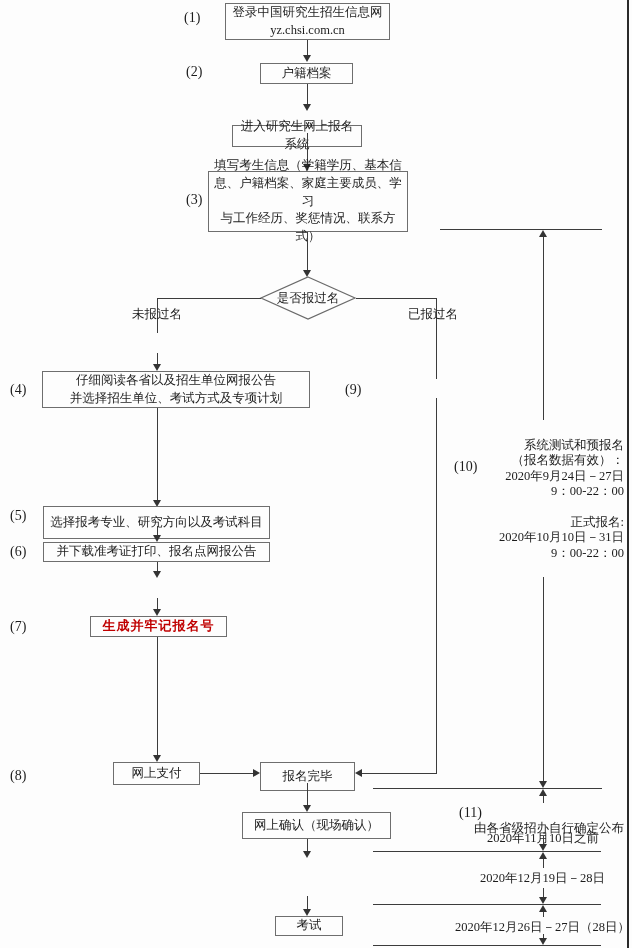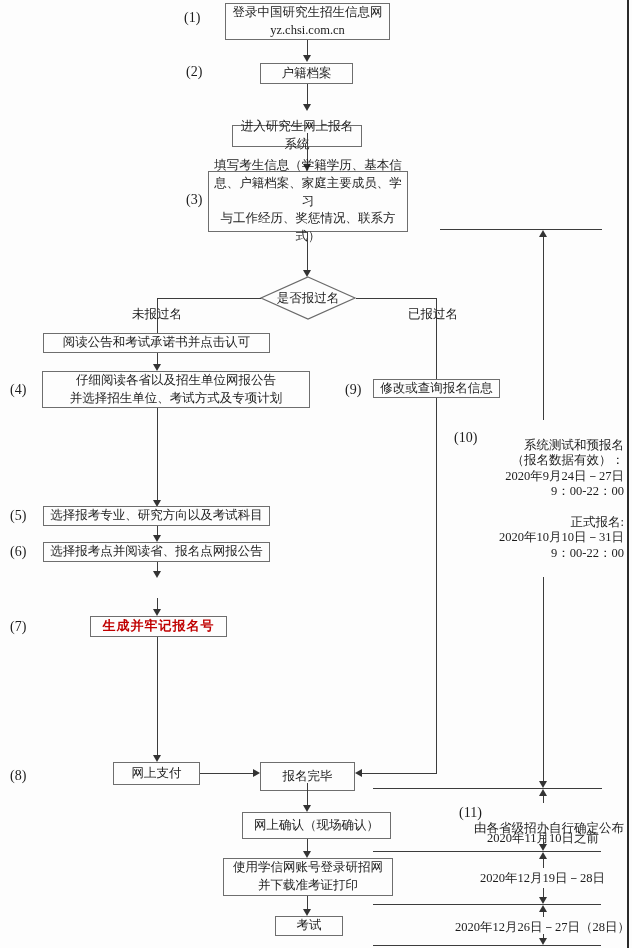--- a/index.html
+++ b/index.html
@@ -67,37 +67,36 @@
   <div class="diamond-label">是否报过名</div>
 
   <div class="hline" style="left:157px;top:298px;width:104px;"></div>
   <div class="vline" style="left:157px;top:298px;height:35px;"></div>
   <span class="lbl" style="left:132px;top:306px;">未报过名</span>
 
   <div class="hline" style="left:356px;top:298px;width:81px;"></div>
   <div class="vline" style="left:436px;top:298px;height:81px;"></div>
   <span class="lbl" style="left:408px;top:306px;">已报过名</span>
 
-  <div class="box" style="left:43px;top:333px;width:227px;height:20px;">阅读公告和考试承诺书并点击认可</div>
   <div class="vline" style="left:157px;top:353px;height:11px;"></div>
   <div class="ah ah-down" style="left:153px;top:364px;"></div>
 
   <span class="num" style="left:10px;top:382px;">(4)</span>
   <div class="box" style="left:42px;top:371px;width:268px;height:37px;">仔细阅读各省以及招生单位网报公告
 并选择招生单位、考试方式及专项计划</div>
   <div class="vline" style="left:157px;top:408px;height:92px;"></div>
   <div class="ah ah-down" style="left:153px;top:500px;"></div>
 
   <span class="num" style="left:10px;top:508px;">(5)</span>
-  <div class="box" style="left:43px;top:506px;width:227px;height:20px;">选择报考专业、研究方向以及考试科目</div>
+  <div class="box" style="left:43px;top:506px;width:227px;height:33px;">选择报考专业、研究方向以及考试科目</div>
   <div class="vline" style="left:157px;top:526px;height:9px;"></div>
   <div class="ah ah-down" style="left:153px;top:535px;"></div>
 
   <span class="num" style="left:10px;top:544px;">(6)</span>
-  <div class="box" style="left:43px;top:542px;width:227px;height:20px;">选择报考点并阅读省、报名点网报公告</div>
+  <div class="box" style="left:43px;top:542px;width:227px;height:20px;">并下载准考证打印、报名点网报公告</div>
   <div class="vline" style="left:157px;top:562px;height:9px;"></div>
   <div class="ah ah-down" style="left:153px;top:571px;"></div>
 
   <div class="vline" style="left:157px;top:598px;height:11px;"></div>
   <div class="ah ah-down" style="left:153px;top:609px;"></div>
 
   <span class="num" style="left:10px;top:619px;">(7)</span>
   <div class="box red-text" style="left:90px;top:616px;width:137px;height:21px;">生成并牢记报名号</div>
   <div class="vline" style="left:157px;top:637px;height:118px;"></div>
   <div class="ah ah-down" style="left:153px;top:755px;"></div>
@@ -108,39 +107,36 @@
   <div class="ah ah-right" style="left:253px;top:769px;"></div>
 
   <div class="box" style="left:260px;top:762px;width:95px;height:29px;">报名完毕</div>
   <div class="vline" style="left:307px;top:783px;height:22px;"></div>
   <div class="ah ah-down" style="left:303px;top:805px;"></div>
 
   <div class="box" style="left:242px;top:812px;width:149px;height:27px;">网上确认（现场确认）</div>
   <div class="vline" style="left:307px;top:839px;height:12px;"></div>
   <div class="ah ah-down" style="left:303px;top:851px;"></div>
 
-  <div class="box" style="left:223px;top:858px;width:170px;height:38px;">使用学信网账号登录研招网
-并下载准考证打印</div>
   <div class="vline" style="left:307px;top:896px;height:13px;"></div>
   <div class="ah ah-down" style="left:303px;top:909px;"></div>
 
   <div class="box" style="left:275px;top:916px;width:68px;height:20px;">考试</div>
 
   <span class="num" style="left:345px;top:382px;">(9)</span>
-  <div class="box" style="left:373px;top:379px;width:127px;height:19px;">修改或查询报名信息</div>
   <div class="vline" style="left:436px;top:398px;height:375px;"></div>
   <div class="hline" style="left:362px;top:773px;width:75px;"></div>
   <div class="ah ah-left" style="left:355px;top:769px;"></div>
 
   <div class="hline" style="left:440px;top:229px;width:162px;"></div>
 
   <div class="ah ah-up" style="left:539px;top:230px;"></div>
   <div class="vline" style="left:543px;top:237px;height:183px;"></div>
 
-  <span class="num" style="left:454px;top:430px;">(10)</span>
+  <span class="num" style="left:454px;top:459px;">(10)</span>
   <div class="tl-text" style="left:479px;top:438px;width:145px;text-align:right;">系统测试和预报名
 （报名数据有效）：
 2020年9月24日－27日
 9：00-22：00
 
 正式报名:
 2020年10月10日－31日
 9：00-22：00</div>
 
   <div class="vline" style="left:543px;top:577px;height:204px;"></div>

